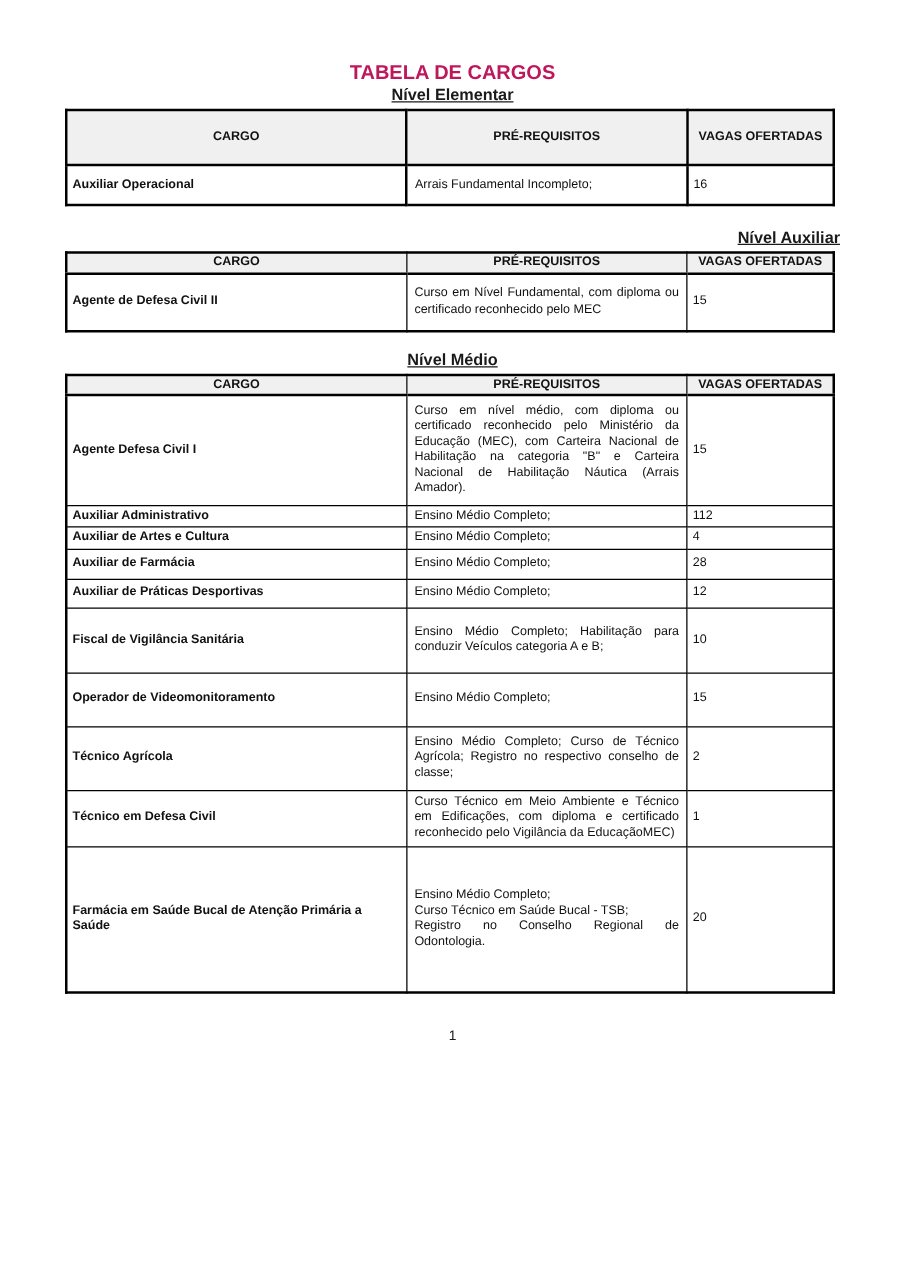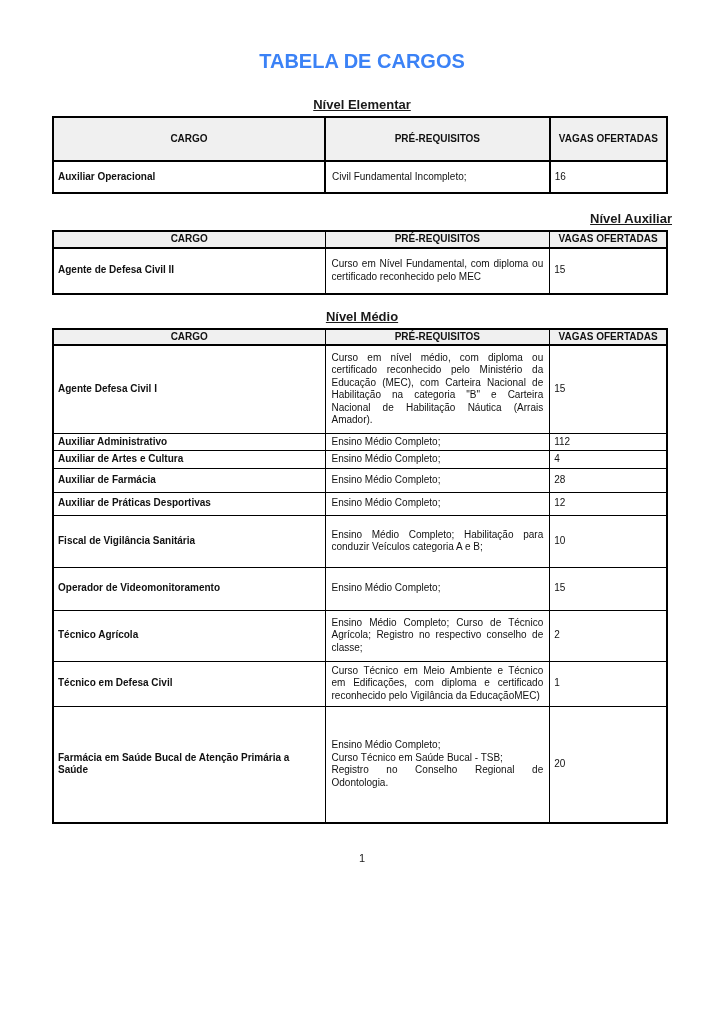--- a/index.html
+++ b/index.html
@@ -12,34 +12,34 @@
   }
   .page {
     position: relative;
     width: 724px; height: 1024px;
     overflow: hidden;
   }
   .doc-title {
     margin: 0;
     padding-top: 50px;
     text-align: center;
-    font-size: 20px;
+    font-size: 16px;
     font-weight: bold;
-    color: #3b82f6;
+    color: #be185d;
   }
   .content { margin: 0 52px; width: 620px; }
   .section-title {
     margin: 0;
     text-align: center;
     font-size: 13px;
     font-weight: bold;
     text-decoration: underline;
     color: #1a1a1a;
   }
-  .sec-0 .section-title { margin-top: 24px; }
+  .sec-0 .section-title { }
   .sec-1 .section-title { margin-top: 17px; text-align: right; }
   .sec-2 .section-title { margin-top: 14px; }
 
   table.cargo-table {
     width: 616px;
     margin-top: 4px;
     border-collapse: collapse;
     border: 2px solid #000;
     table-layout: fixed;
   }
@@ -103,21 +103,21 @@
       <thead>
         <tr>
           <th class="col-cargo">CARGO</th>
           <th class="col-prereq">PRÉ-REQUISITOS</th>
           <th class="col-vagas">VAGAS OFERTADAS</th>
         </tr>
       </thead>
       <tbody>
   <tr>
     <td class="cell-cargo">Auxiliar Operacional</td>
-    <td class="cell-prereq">Civil Fundamental Incompleto;</td>
+    <td class="cell-prereq">Arrais Fundamental Incompleto;</td>
     <td class="cell-vagas">16</td>
   </tr>
 </tbody>
     </table>
   </section>
 
   <section class="level-section sec-1">
     <h2 class="section-title">Nível Auxiliar</h2>
     <table class="cargo-table">
       <thead>

